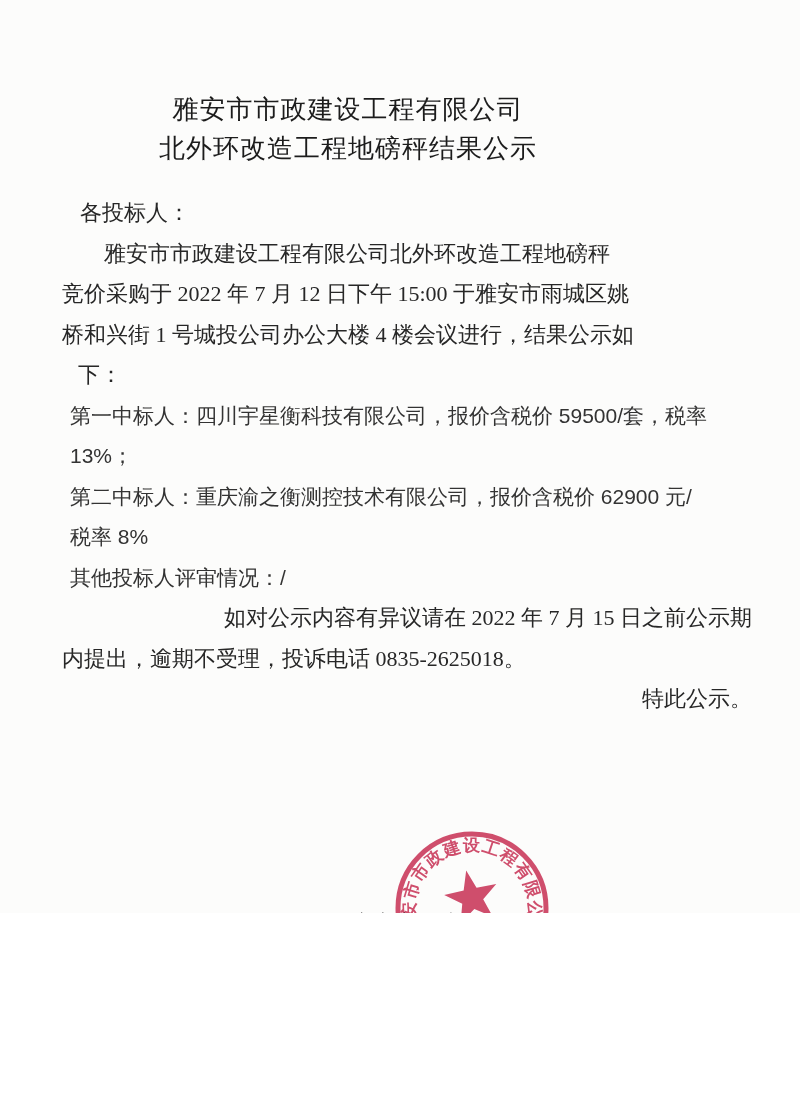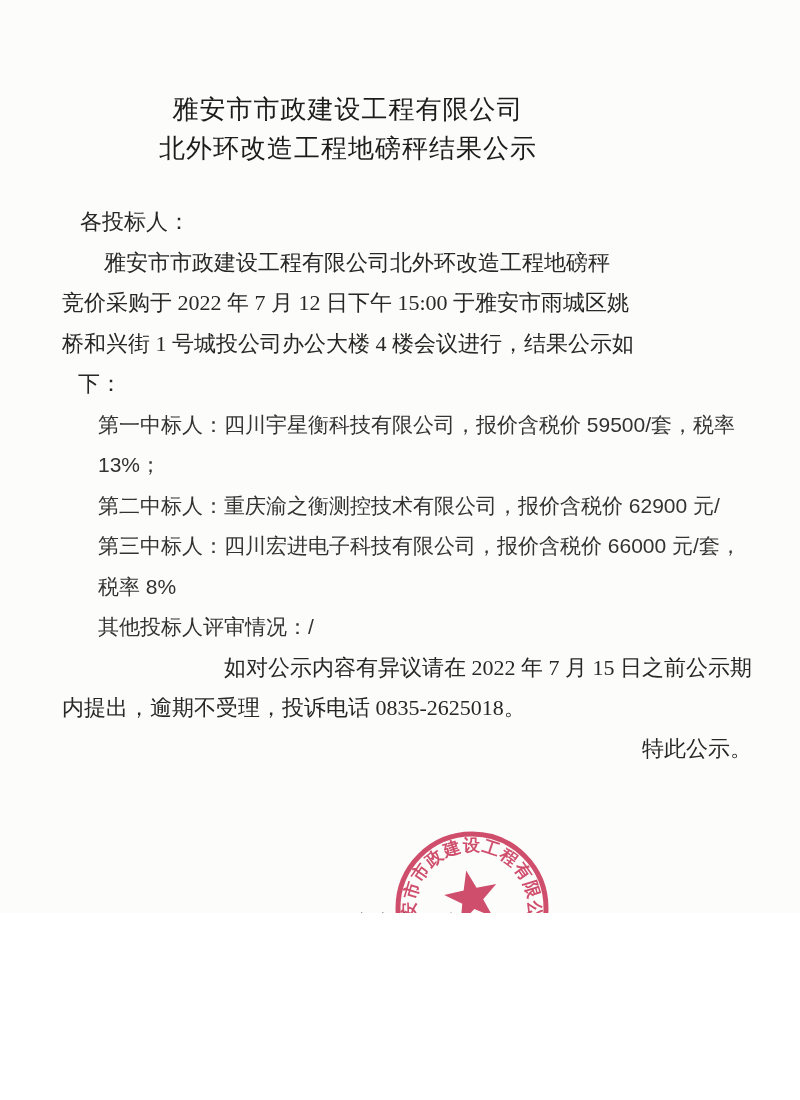--- a/index.html
+++ b/index.html
@@ -23,36 +23,36 @@
     text-align: center;
     font-size: 26px;
     line-height: 39px;
     letter-spacing: 1px;
     color: #1c1c1c;
   }
   .title-line { white-space: nowrap; }
 
   .body-block {
     position: absolute;
-    top: 202px;
+    top: 193px;
     left: 62px;
     width: 690px;
   }
   .line {
     height: 40.5px;
     line-height: 40.5px;
     font-size: 22px;
     white-space: nowrap;
     color: #272727;
   }
   .line.sans {
     font-size: 21px;
     color: #333333;
   }
-  .ind-8  { padding-left: 8px; margin-left: 28px; }
+  .ind-8  { padding-left: 8px; }
   .ind-16 { padding-left: 16px; }
   .ind-18 { padding-left: 18px; }
   .ind-40 { padding-left: 40px; text-align: right; }
   .ind-42 { padding-left: 42px; }
   .mt-4   { }
 
   .sig-company {
     position: absolute;
     top: 909px;
     left: 331px;
@@ -123,21 +123,20 @@
 
   <div class="body-block">
     <div class="line serif ind-18">各投标人：</div>
     <div class="line serif ind-42 mt-4">雅安市市政建设工程有限公司北外环改造工程地磅秤</div>
     <div class="line serif">竞价采购于 2022 年 7 月 12 日下午 15:00 于雅安市雨城区姚</div>
     <div class="line serif">桥和兴街 1 号城投公司办公大楼 4 楼会议进行，结果公示如</div>
     <div class="line serif ind-16">下：</div>
     <div class="line sans ind-8">第一中标人：四川宇星衡科技有限公司，报价含税价 59500/套，税率</div>
     <div class="line sans ind-8">13%；</div>
     <div class="line sans ind-8">第二中标人：重庆渝之衡测控技术有限公司，报价含税价 62900 元/</div>
-    <div class="line sans ind-8">第三中标人：四川宏进电子科技有限公司，报价含税价 66000 元/套，</div>
     <div class="line sans ind-8">税率 8%</div>
     <div class="line sans ind-8">其他投标人评审情况：/</div>
     <div class="line serif ind-40">如对公示内容有异议请在 2022 年 7 月 15 日之前公示期</div>
     <div class="line serif">内提出，逾期不受理，投诉电话 0835-2625018。</div>
     <div class="line serif ind-40">特此公示。</div>
   </div>
 
   <div class="sig-company serif">雅安市市政建设工程有限公司</div>
   <div class="sig-date serif">2022 年 7 月 12 日</div>
 

